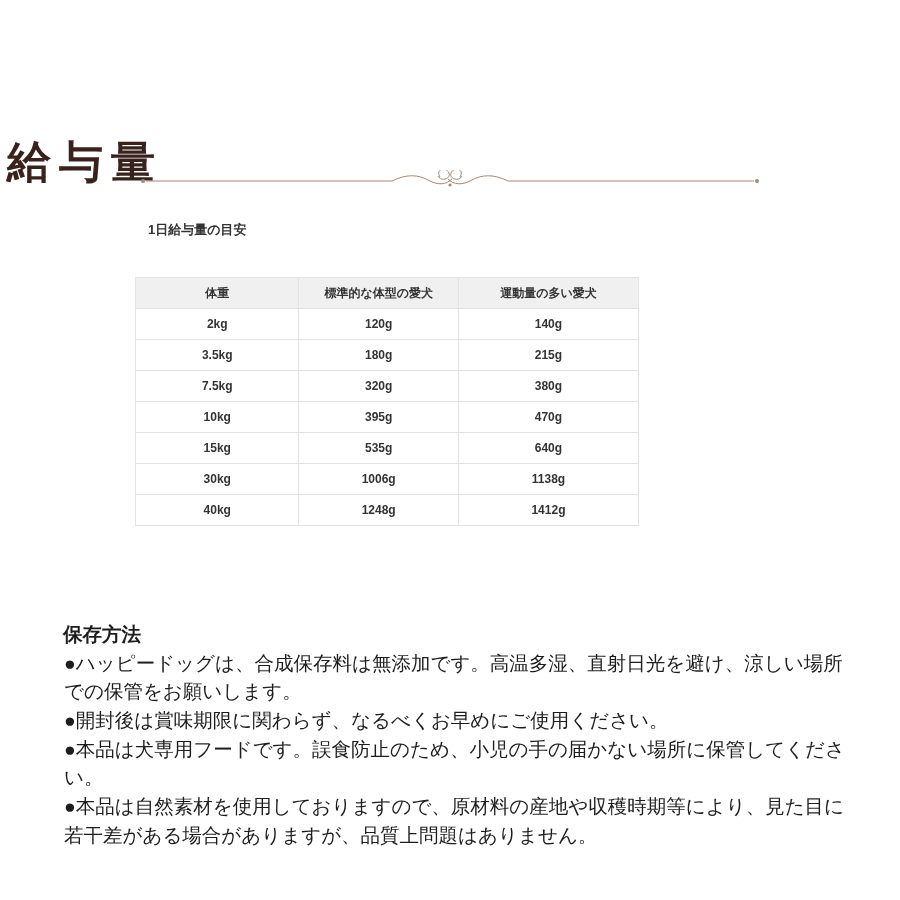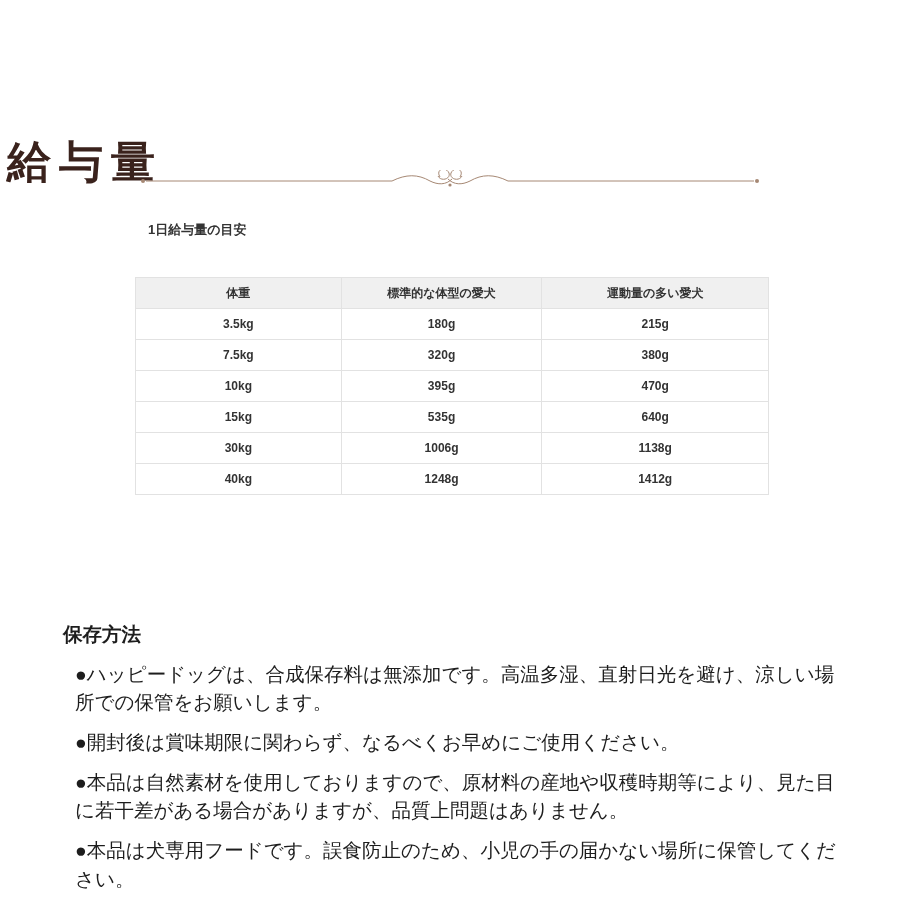--- a/index.html
+++ b/index.html
@@ -39,21 +39,21 @@
     top: 221px;
     left: 148px;
     font-size: 13px;
     font-weight: 700;
     color: #333;
   }
   .table-wrap {
     position: absolute;
     top: 277px;
     left: 135px;
-    width: 634px;
+    width: 504px;
   }
   table.feeding-table {
     border-collapse: collapse;
     width: 100%;
     table-layout: fixed;
     font-size: 12px;
     font-weight: 700;
     color: #333;
   }
   table.feeding-table th,
@@ -77,21 +77,21 @@
     width: 800px;
     font-size: 19.5px;
     line-height: 1.44;
     color: #1d1d1d;
   }
   .storage .heading {
     margin: 0;
     font-weight: 700;
   }
   .storage .note {
-    margin: 12px;
+    margin: 1px;
   }
 </style>
 </head>
 <body>
 
 <div class="page">
 
   <h1 class="page-title">給与量</h1>
 
   <svg class="divider" viewBox="0 0 620 22" xmlns="http://www.w3.org/2000/svg" aria-hidden="true">
@@ -121,20 +121,25 @@
       </colgroup>
       <thead>
         <tr>
           <th>体重</th>
           <th>標準的な体型の愛犬</th>
           <th>運動量の多い愛犬</th>
         </tr>
       </thead>
       <tbody>
           <tr>
+            <td>2kg</td>
+            <td>120g</td>
+            <td>140g</td>
+          </tr>
+          <tr>
             <td>3.5kg</td>
             <td>180g</td>
             <td>215g</td>
           </tr>
           <tr>
             <td>7.5kg</td>
             <td>320g</td>
             <td>380g</td>
           </tr>
           <tr>
@@ -159,18 +164,18 @@
           </tr>
         </tbody>
     </table>
   </div>
 
   <div class="storage">
     <p class="heading">保存方法</p>
     <div>
         <p class="note">●ハッピードッグは、合成保存料は無添加です。高温多湿、直射日光を避け、涼しい場所での保管をお願いします。</p>
         <p class="note">●開封後は賞味期限に関わらず、なるべくお早めにご使用ください。</p>
+        <p class="note">●本品は犬専用フードです。誤食防止のため、小児の手の届かない場所に保管してください。</p>
         <p class="note">●本品は自然素材を使用しておりますので、原材料の産地や収穫時期等により、見た目に若干差がある場合がありますが、品質上問題はありません。</p>
-        <p class="note">●本品は犬専用フードです。誤食防止のため、小児の手の届かない場所に保管してください。</p>
       </div>
   </div>
 
 </div>
 
 </body></html>

